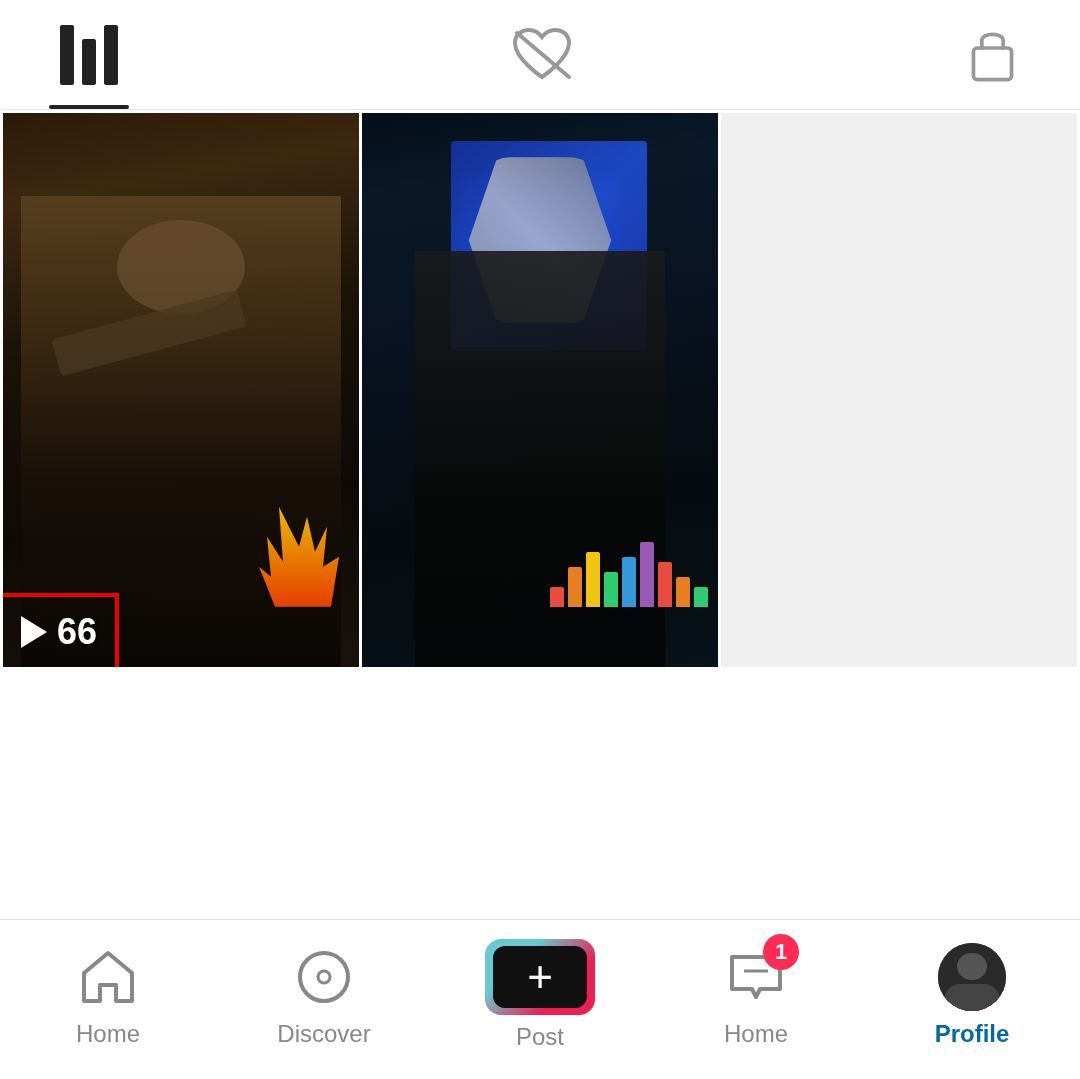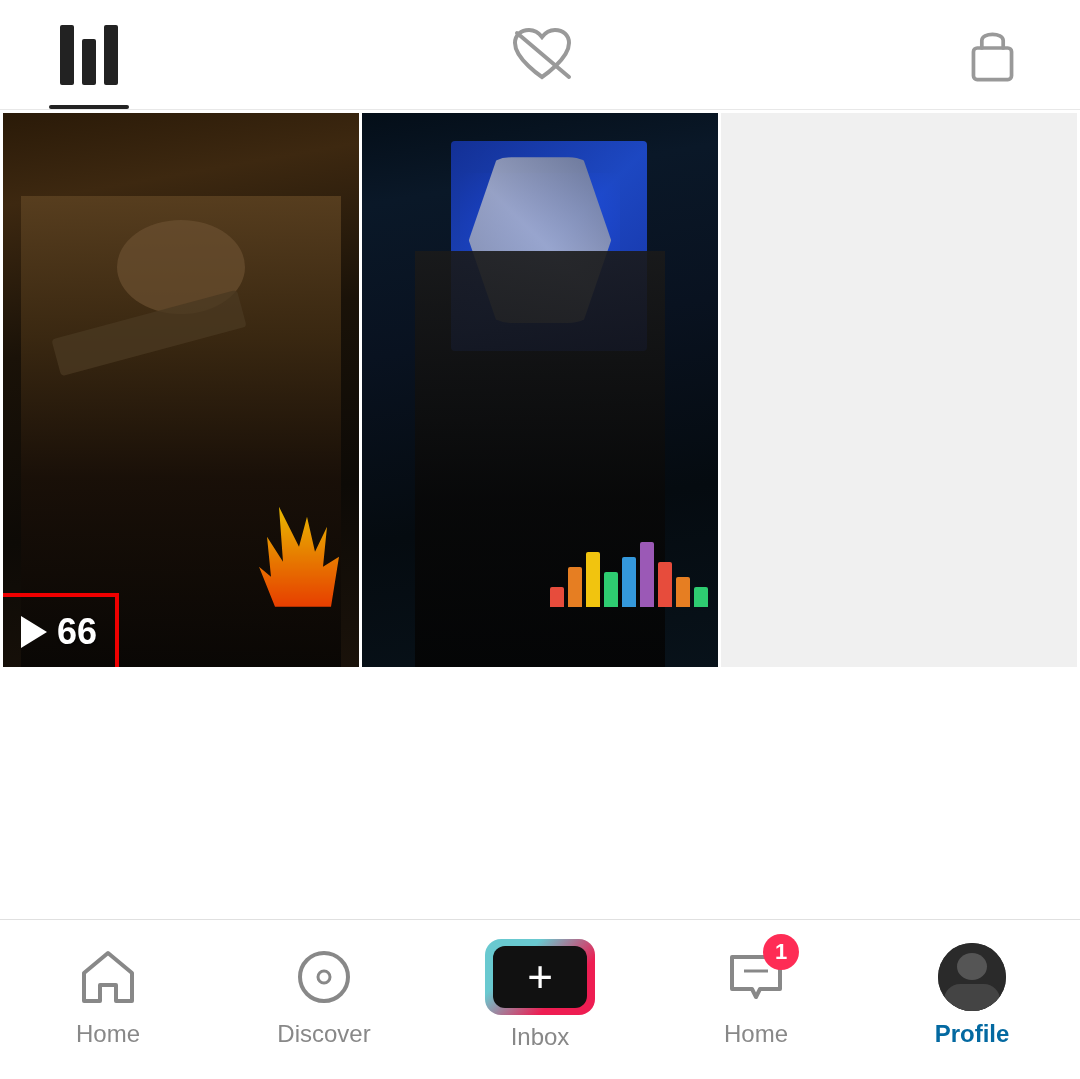--- a/index.html
+++ b/index.html
@@ -427,21 +427,21 @@
   </div>
 
   <div class="nav-item">
     <div class="nav-icon-wrap" style="width:auto;height:auto;">
       <div class="post-btn">
         <div class="post-btn-inner">
           <span class="post-plus">+</span>
         </div>
       </div>
     </div>
-    <span class="nav-label">Inbox</span>
+    <span class="nav-label">Post</span>
   </div>
 
   <div class="nav-item">
     <div class="nav-icon-wrap">
       <svg width="64" height="64" viewBox="0 0 64 64" fill="none" xmlns="http://www.w3.org/2000/svg">
         <path d="M8 12 L56 12 L56 44 L36 44 L32 52 L28 44 L8 44 Z" stroke="#888" stroke-width="4" fill="none" stroke-linejoin="round"></path>
         <line x1="20" y1="26" x2="44" y2="26" stroke="#888" stroke-width="3"></line>
       </svg>
       <div class="inbox-badge">1</div>
     </div>

